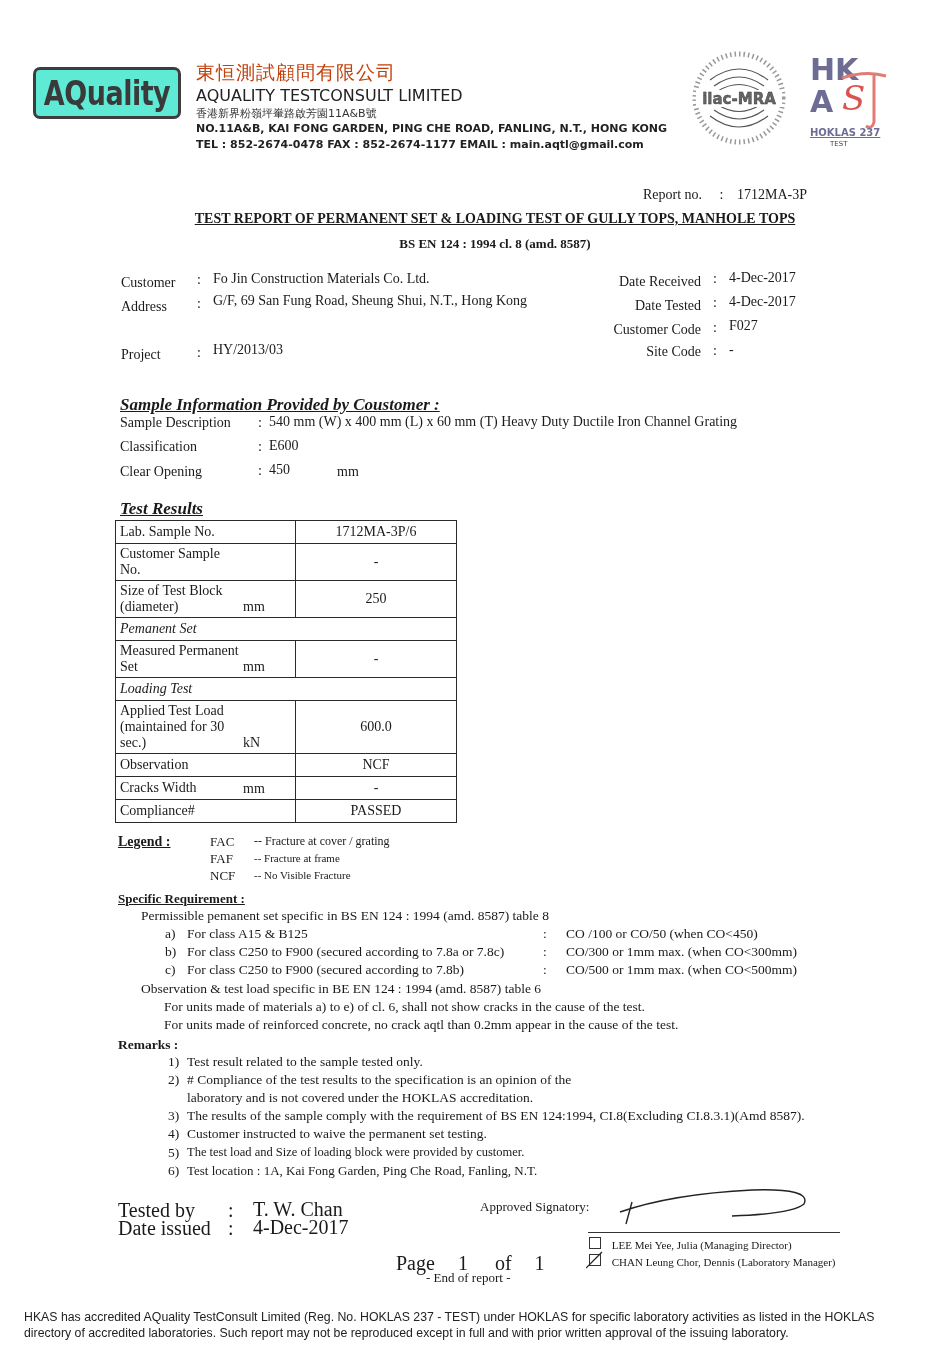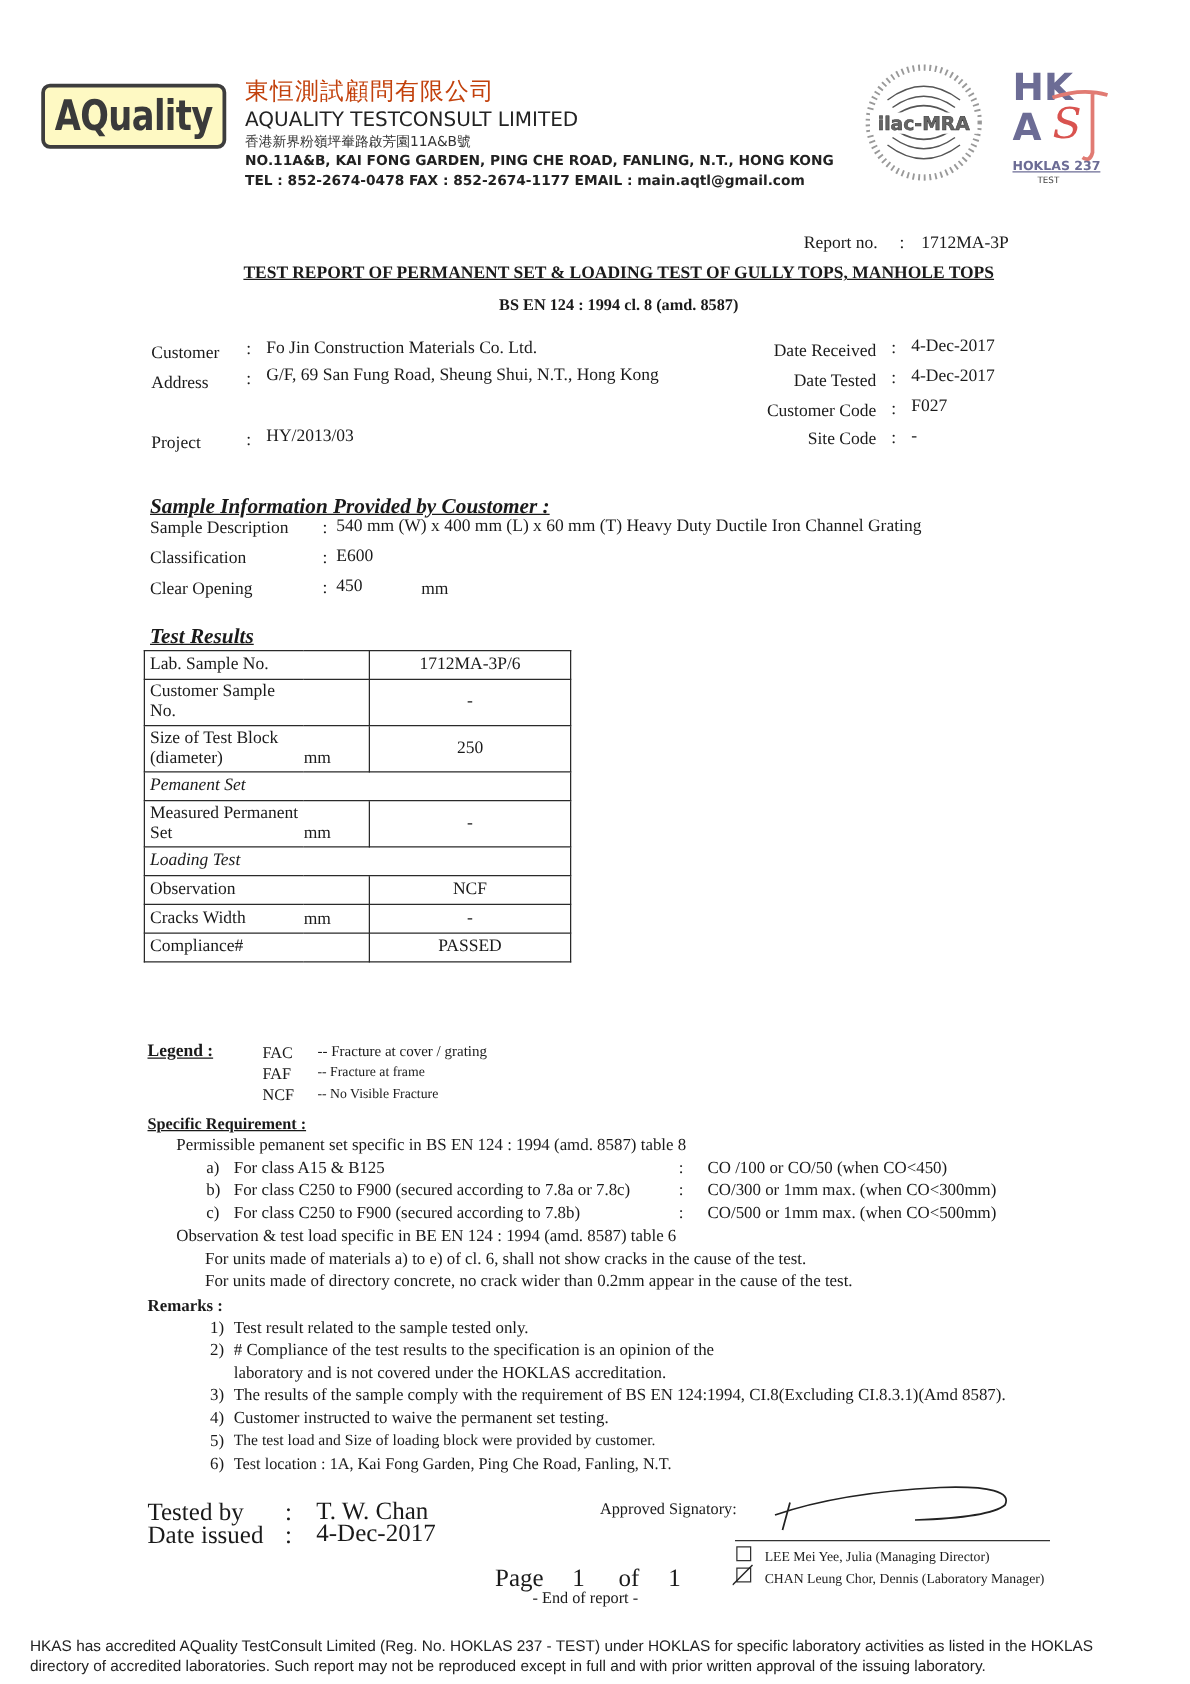--- a/index.html
+++ b/index.html
@@ -2,21 +2,21 @@
 <html><head>
 <meta charset="utf-8">
 <style>
   html, body { margin: 0; padding: 0; background: #ffffff; }
   body { width: 952px; height: 1347px; position: relative; overflow: hidden; color: #1a1a1a;
          font-family: "Liberation Serif", serif; }
   .abs { position: absolute; }
   .lsans { font-family: "Liberation Sans", sans-serif; }
 
   
-  .logo-box { left: 33px; top: 67px; width: 148px; height: 52px; background: #fef9c3;
+  .logo-box { left: 33px; top: 67px; width: 148px; height: 52px; background: #5eead4;
               border: 3px solid #3d3d3d; border-radius: 7px; box-sizing: border-box;
               display: flex; align-items: center; justify-content: center; }
   .logo-text { font-family: "DejaVu Sans", sans-serif; font-weight: bold; font-size: 27px;
                color: #3a3a3a; letter-spacing: -0.5px; transform: scaleY(1.25); }
   .co-zh { left: 196px; top: 60px; font-size: 19px; font-family: "DejaVu Sans", sans-serif; color: #c2410c; letter-spacing: 1px; }
   .co-en { left: 196px; top: 86px; font-size: 16px; font-family: "DejaVu Sans", sans-serif; color: #222; }
   .co-addr-zh { left: 196px; top: 106px; font-size: 11px; font-family: "DejaVu Sans", sans-serif; color: #333; }
   .co-addr-en { left: 196px; top: 122px; font-size: 11px; font-weight: bold; font-family: "DejaVu Sans", sans-serif; color: #222; }
   .co-contact { left: 196px; top: 138px; font-size: 11px; font-weight: bold; font-family: "DejaVu Sans", sans-serif; color: #222; }
 
@@ -169,20 +169,28 @@
   </tr>
   <tr>
     <td class="name">Measured Permanent Set</td>
     <td class="unit">mm</td>
     <td class="val">-</td>
   </tr>
   <tr>
     <td class="subhead" colspan="3">Loading Test</td>
   </tr>
   <tr>
+    <td class="name" style="height:40px;">
+      <div>Applied Test Load</div>
+      <div>(maintained for 30 sec.)</div>
+    </td>
+    <td class="unit">kN</td>
+    <td class="val">600.0</td>
+  </tr>
+  <tr>
     <td class="name">Observation</td>
     <td class="unit"></td>
     <td class="val">NCF</td>
   </tr>
   <tr>
     <td class="name">Cracks Width</td>
     <td class="unit">mm</td>
     <td class="val">-</td>
   </tr>
   <tr>
@@ -214,21 +222,21 @@
 <div class="abs s13" style="left:543px;top:944px;">:</div>
 <div class="abs s13" style="left:566px;top:944px;">CO/300 or 1mm max. (when CO&lt;300mm)</div>
 
 <div class="abs s13" style="left:165px;top:962px;">c)</div>
 <div class="abs s13" style="left:187px;top:962px;">For class C250 to F900 (secured according to 7.8b)</div>
 <div class="abs s13" style="left:543px;top:962px;">:</div>
 <div class="abs s13" style="left:566px;top:962px;">CO/500 or 1mm max. (when CO&lt;500mm)</div>
 
 <div class="abs s13" style="left:141px;top:981px;">Observation &amp; test load specific in BE EN 124 : 1994 (amd. 8587) table 6</div>
 <div class="abs s13" style="left:164px;top:999px;">For units made of materials a) to e) of cl. 6, shall not show cracks in the cause of the test.</div>
-<div class="abs s13" style="left:164px;top:1017px;">For units made of directory concrete, no crack wider than 0.2mm appear in the cause of the test.</div>
+<div class="abs s13" style="left:164px;top:1017px;">For units made of reinforced concrete, no crack aqtl than 0.2mm appear in the cause of the test.</div>
 
 <div class="abs remarks-title">Remarks :</div>
 
 <div class="abs s13" style="left:168px;top:1054px;">1)</div>
 <div class="abs s13" style="left:187px;top:1054px;">Test result related to the sample tested only.</div>
 
 <div class="abs s13" style="left:168px;top:1072px;">2)</div>
 <div class="abs s13" style="left:187px;top:1072px;"># Compliance of the test results to the specification is an opinion of the</div>
 <div class="abs s13" style="left:187px;top:1090px;">laboratory and is not covered under the HOKLAS accreditation.</div>
 

